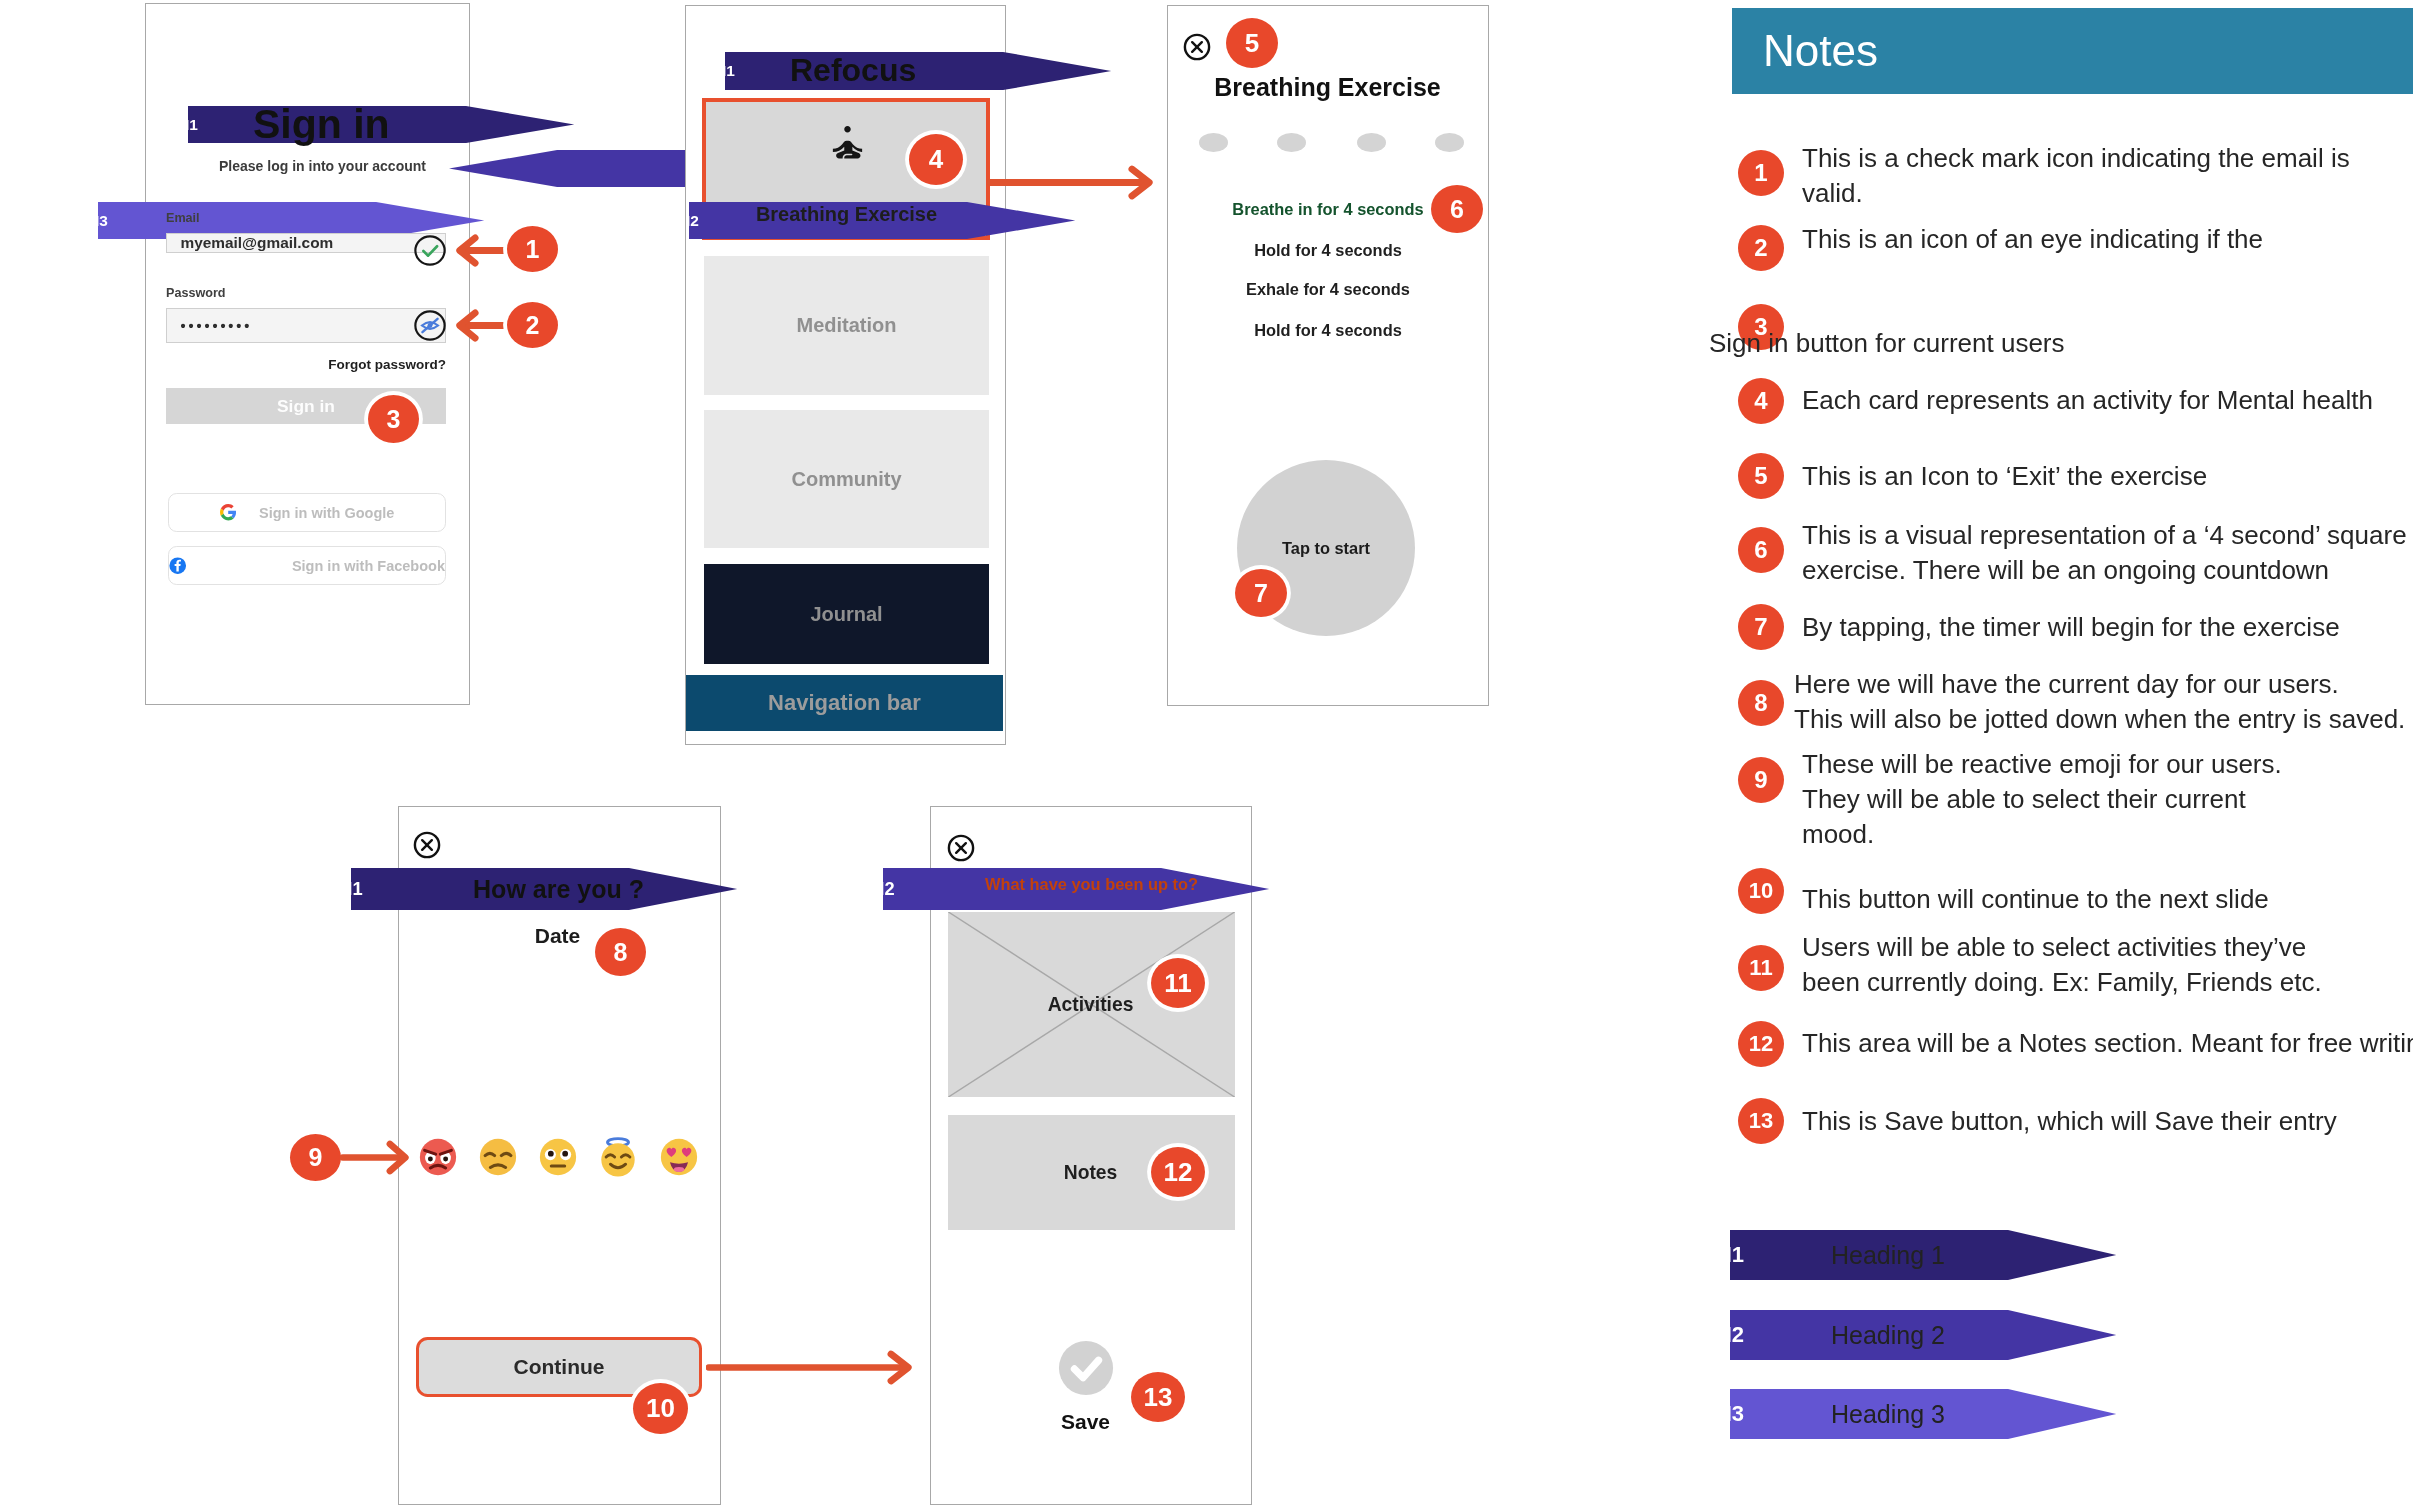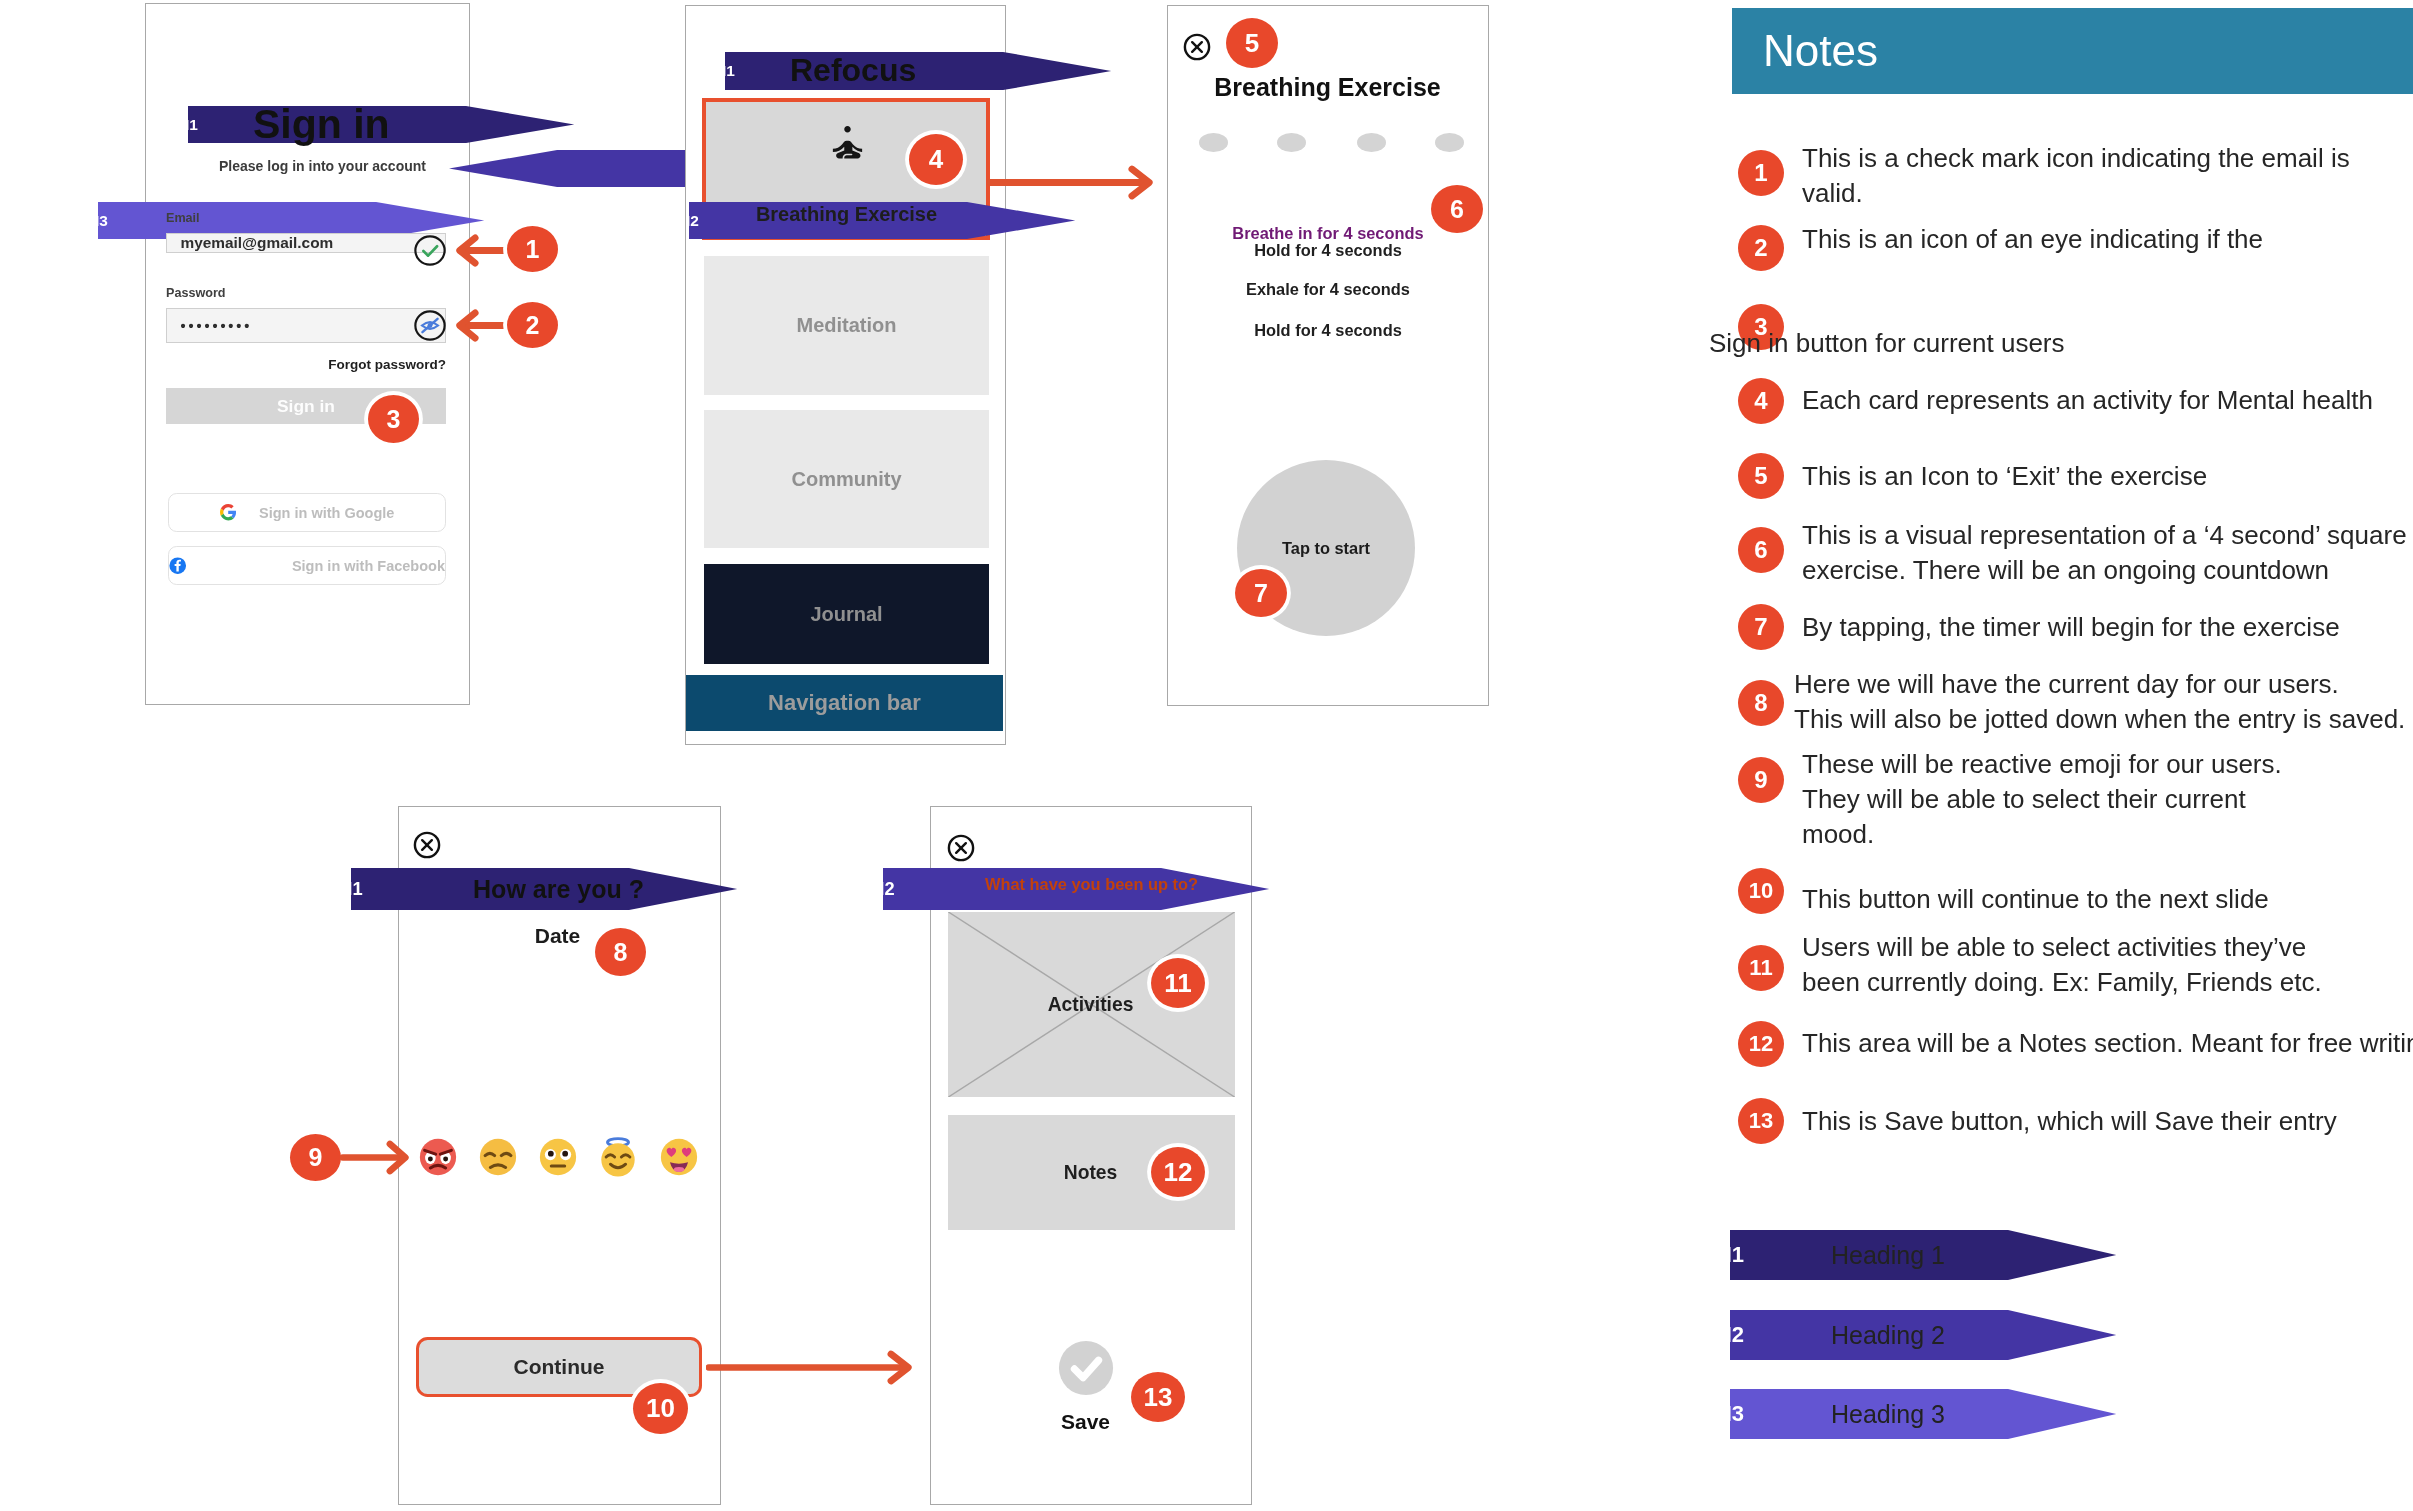--- a/index.html
+++ b/index.html
@@ -140,21 +140,21 @@
       </svg>
   </span>
   <div class="num ring" style="left:1226px;top:18.3px;width:52px;height:50px;font-size:26px;">5</div>
   <div class="ctext" style="left:1197px;top:72px;width:261px;height:31px;font-size:25px;font-weight:800;color:#111;">Breathing Exercise</div>
 
   <div class="dot" style="left:1199px;top:133px;width:29px;height:19.3px;"></div>
   <div class="dot" style="left:1277px;top:133px;width:29px;height:19.3px;"></div>
   <div class="dot" style="left:1357px;top:133px;width:29px;height:19.3px;"></div>
   <div class="dot" style="left:1435px;top:133px;width:29px;height:19.3px;"></div>
 
-  <div class="ctext" style="left:1183px;top:196px;width:290px;height:27px;font-size:16.4px;font-weight:800;color:#701a75;margin-top:24px;">Breathe in for 4 seconds</div>
+  <div class="ctext" style="left:1183px;top:196px;width:290px;height:27px;font-size:16.4px;font-weight:800;color:#14532d;">Breathe in for 4 seconds</div>
   <div class="num ring" style="left:1431px;top:185px;width:52px;height:48px;font-size:25px;">6</div>
   <div class="ctext" style="left:1183px;top:237px;width:290px;height:27px;font-size:16.4px;font-weight:800;color:#1f1f1f;">Hold for 4 seconds</div>
   <div class="ctext" style="left:1183px;top:276px;width:290px;height:27px;font-size:16.4px;font-weight:800;color:#1f1f1f;">Exhale for 4 seconds</div>
   <div class="ctext" style="left:1183px;top:317px;width:290px;height:27px;font-size:16.4px;font-weight:800;color:#1f1f1f;">Hold for 4 seconds</div>
 
   <div class="ctext" style="left:1237px;top:460px;width:178px;height:176px;border-radius:50%;background:#d2d2d2;font-size:16.4px;font-weight:800;color:#1c1c1c;">Tap to start</div>
   <div class="num ring" style="left:1235px;top:569px;width:52px;height:48px;font-size:25px;">7</div>
 
   <div class="phone" style="left:398px;top:806px;width:323px;height:699px;"></div>
 

